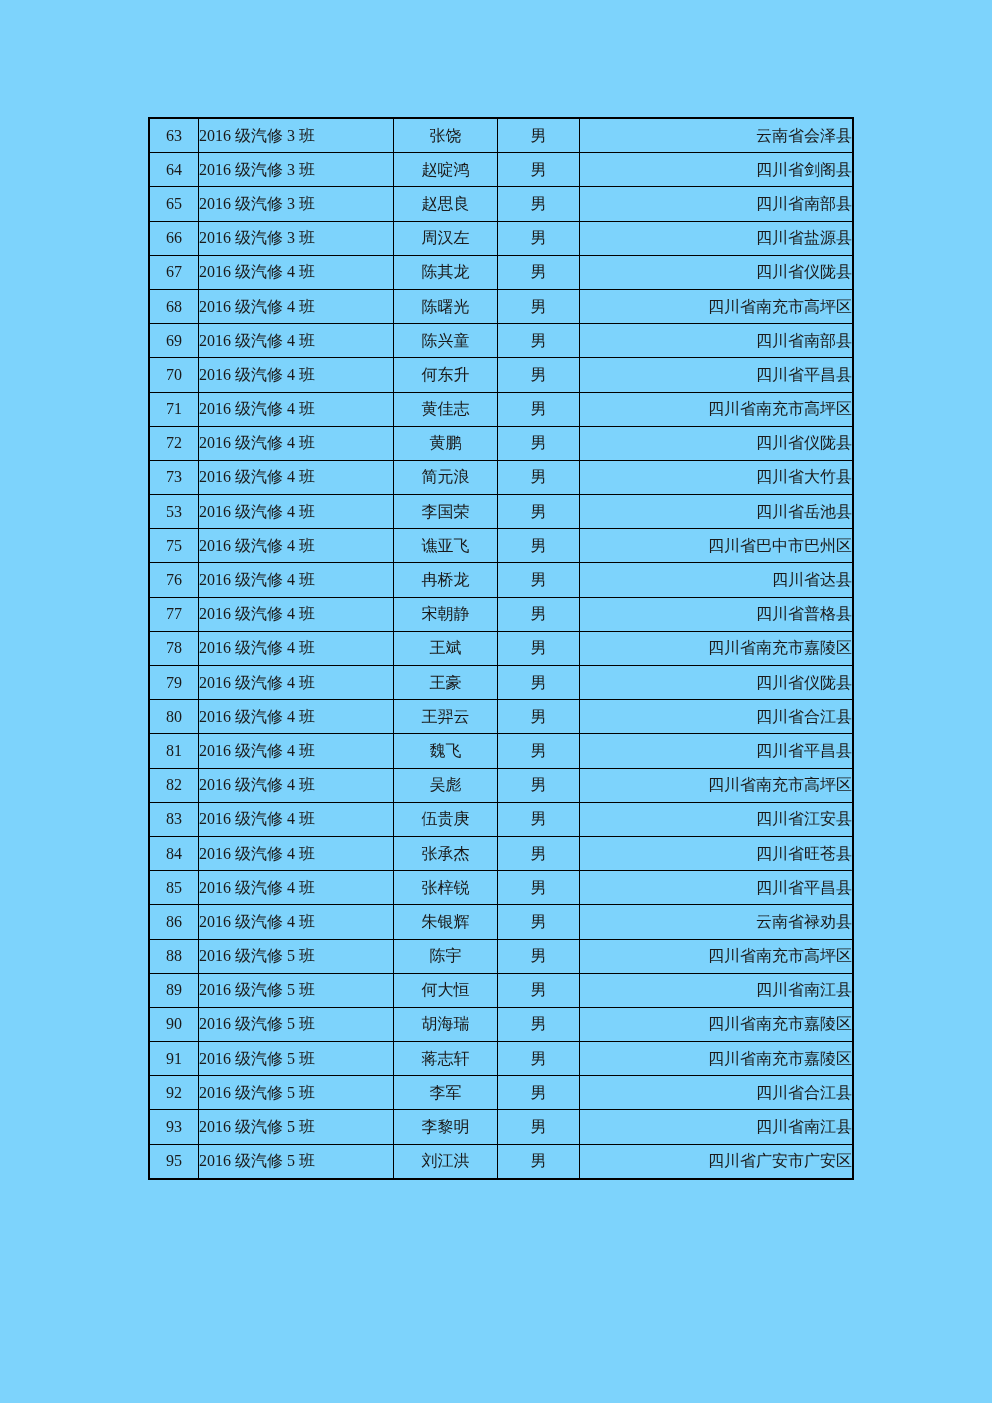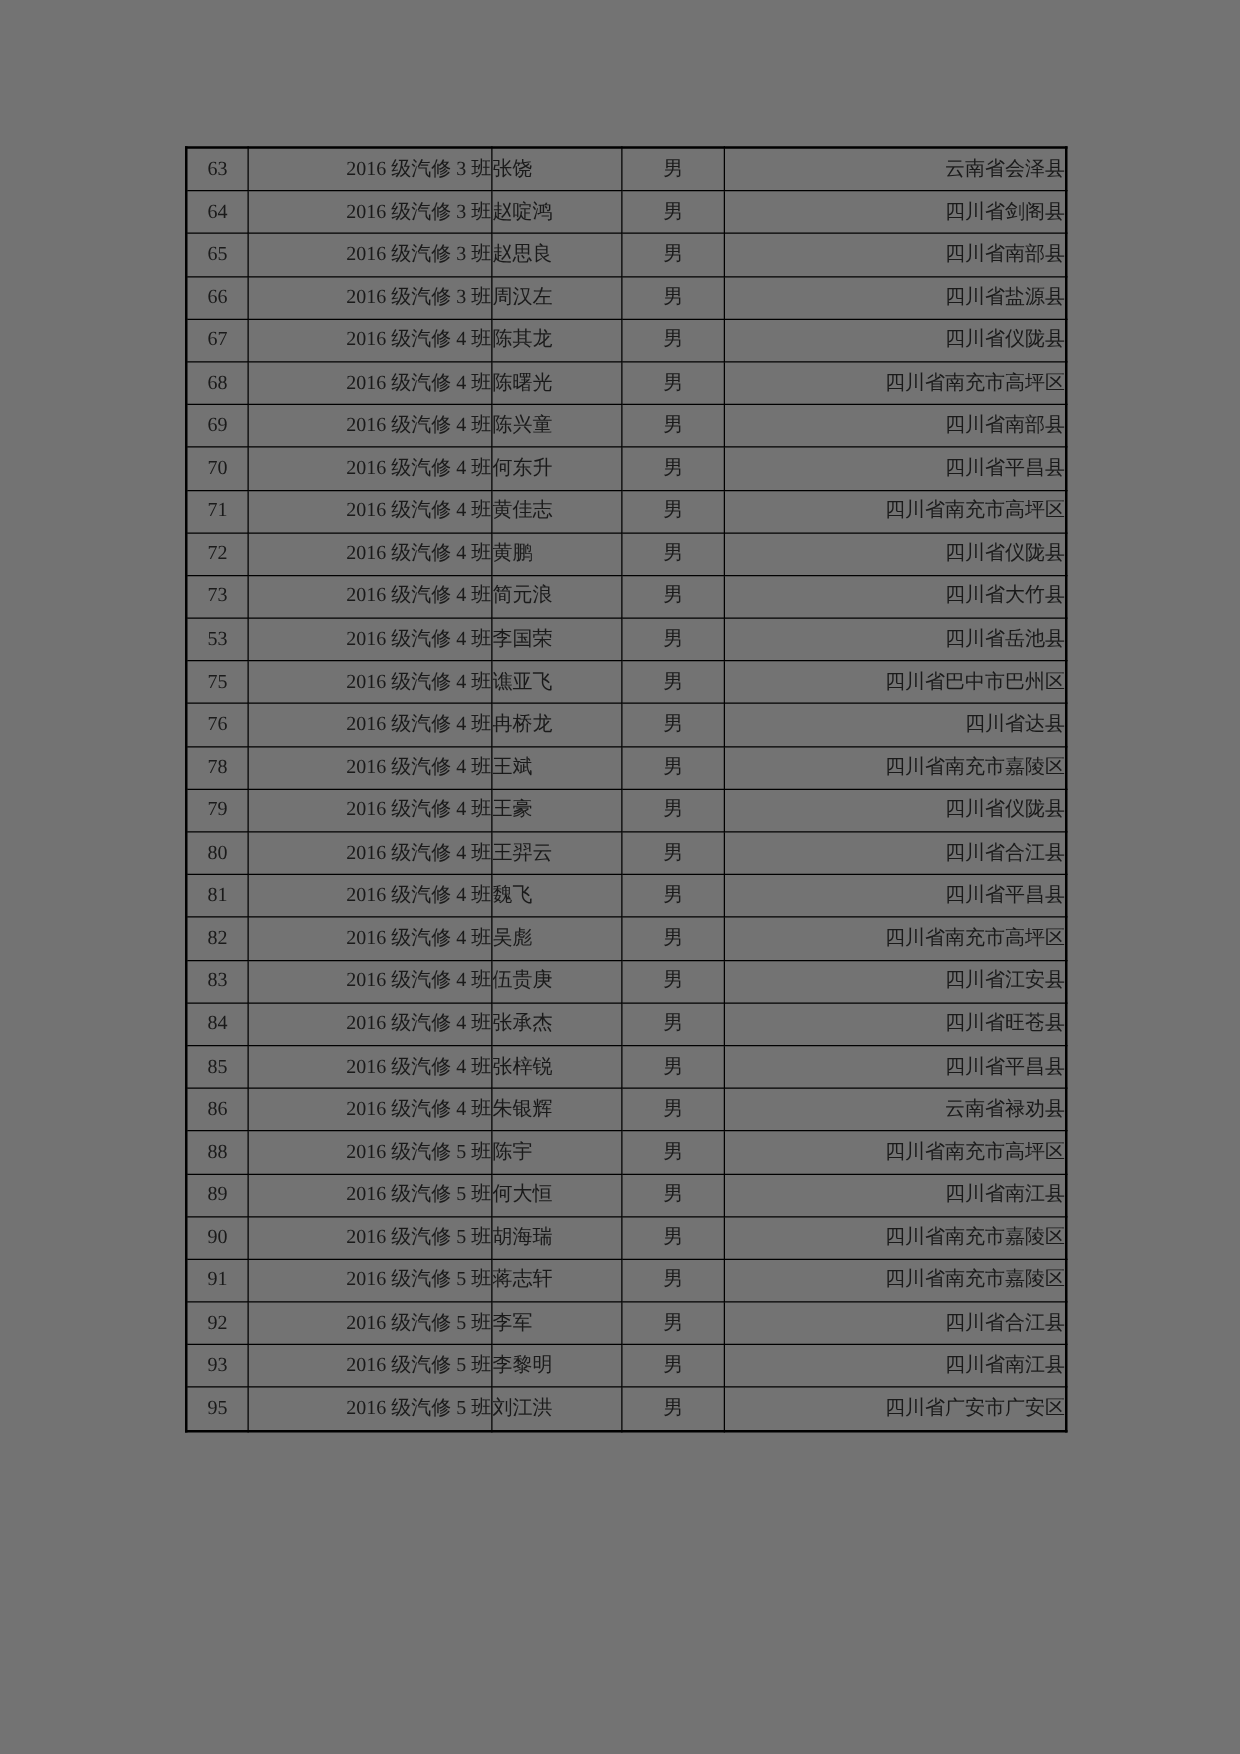--- a/index.html
+++ b/index.html
@@ -4,21 +4,21 @@
 <style>
   html, body {
     margin: 0;
     padding: 0;
     background: #ffffff;
   }
   .page {
     position: relative;
     width: 992px;
     height: 1403px;
-    background: #737373;
+    background: #7dd3fc;
     font-family: "Liberation Serif", "DejaVu Serif", serif;
     color: #1a1a1a;
     overflow: hidden;
   }
   table.roster {
     position: absolute;
     left: 148px;
     top: 117px;
     width: 698px;
     border-collapse: collapse;
@@ -29,22 +29,22 @@
     border: 1.5px solid #000000;
     font-size: 16px;
     line-height: 1;
     padding: 0;
     height: 33.2px; 
     vertical-align: middle;
     white-space: nowrap;
     overflow: hidden;
   }
   td.c0 { width: 48px;  text-align: center; }
-  td.c1 { width: 194px; text-align: right; }
-  td.c2 { width: 103px; text-align: left; }
+  td.c1 { width: 194px; text-align: left; }
+  td.c2 { width: 103px; text-align: center; }
   td.c3 { width: 81px;  text-align: center; }
   td.c4 { width: 272px; text-align: right; padding-left: 3px; }
 </style>
 </head>
 <body>
 
 <div class="page">
   <table class="roster">
     <tbody>
         <tr>
@@ -139,20 +139,27 @@
           <td class="c4">四川省巴中市巴州区</td>
         </tr>
         <tr>
           <td class="c0">76</td>
           <td class="c1">2016 级汽修 4 班</td>
           <td class="c2">冉桥龙</td>
           <td class="c3">男</td>
           <td class="c4">四川省达县</td>
         </tr>
         <tr>
+          <td class="c0">77</td>
+          <td class="c1">2016 级汽修 4 班</td>
+          <td class="c2">宋朝静</td>
+          <td class="c3">男</td>
+          <td class="c4">四川省普格县</td>
+        </tr>
+        <tr>
           <td class="c0">78</td>
           <td class="c1">2016 级汽修 4 班</td>
           <td class="c2">王斌</td>
           <td class="c3">男</td>
           <td class="c4">四川省南充市嘉陵区</td>
         </tr>
         <tr>
           <td class="c0">79</td>
           <td class="c1">2016 级汽修 4 班</td>
           <td class="c2">王豪</td>

